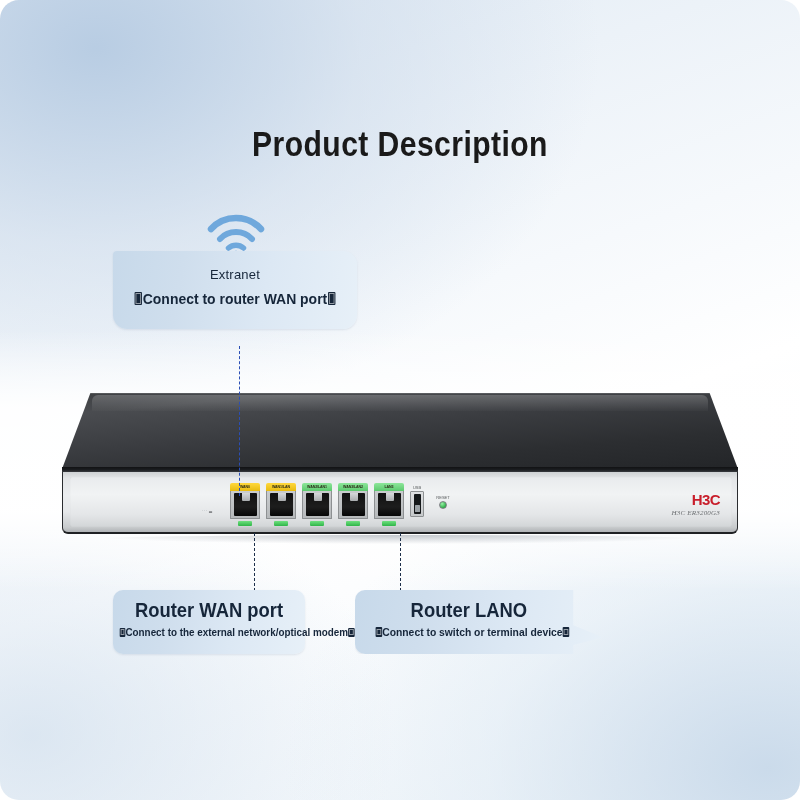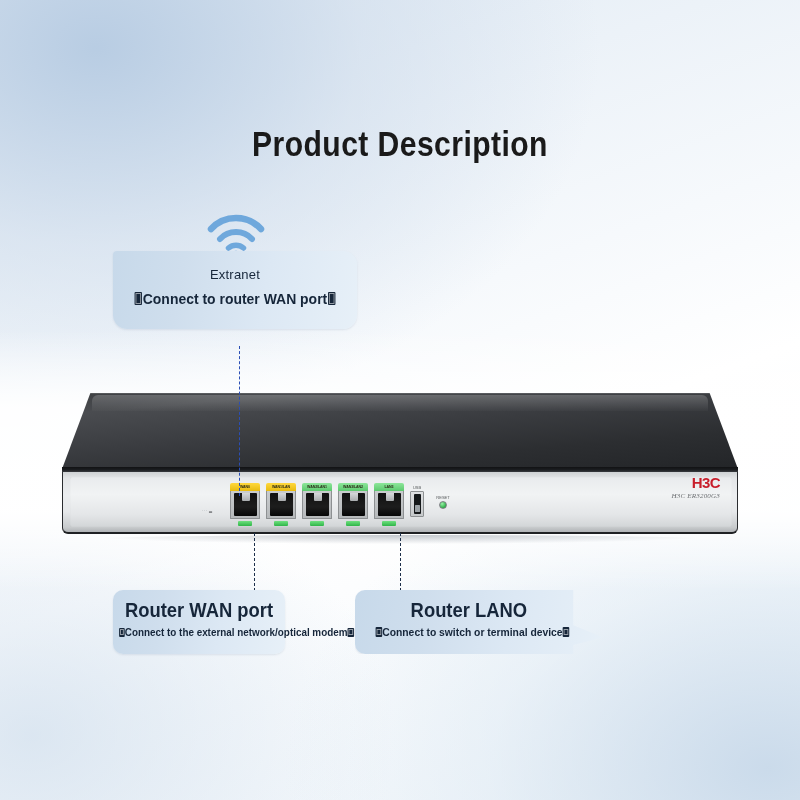--- a/index.html
+++ b/index.html
@@ -17,20 +17,21 @@
   #stage {
     position: relative;
     width: 800px;
     height: 800px;
     background:
       radial-gradient(ellipse 700px 520px at 12% 6%, rgba(182,203,226,0.95) 0%, rgba(205,219,235,0.55) 38%, rgba(255,255,255,0.0) 72%),
       radial-gradient(ellipse 620px 420px at 96% 96%, rgba(196,214,232,0.85) 0%, rgba(218,231,242,0.45) 45%, rgba(255,255,255,0.0) 78%),
       radial-gradient(ellipse 520px 380px at 4% 92%, rgba(206,221,236,0.7) 0%, rgba(255,255,255,0.0) 70%),
       linear-gradient(160deg, #dfe9f3 0%, #f6f9fc 42%, #ffffff 58%, #eef4f9 100%);
     overflow: hidden;
+    border-radius: 19px;
   }
 
   
   #stage:after {
     content: "";
     position: absolute;
     left: 0; top: 330px;
     width: 800px; height: 260px;
     background: linear-gradient(180deg, rgba(255,255,255,0) 0%, rgba(255,255,255,0.92) 30%, rgba(255,255,255,0.96) 70%, rgba(255,255,255,0) 100%);
     pointer-events: none;
@@ -105,21 +106,21 @@
   }
   #callout-extranet .c-line2 {
     font-size: 15px;
     transform: scaleX(0.93);
   }
 
   
   #callout-wan {
     left: 113px;
     top: 590px;
-    width: 172px;
+    width: 192px;
     height: 64px;
     border-radius: 10px 10px 10px 10px;
     padding-top: 9px;
   }
   #callout-wan .c-line1 {
     font-size: 20px;
     letter-spacing: 0px;
     transform: scaleX(0.92);
     margin-bottom: 4px;
   }
@@ -410,20 +411,21 @@
     top: 82px;
     text-align: right;
   }
   .brand-logo {
     font-family: "Liberation Sans Narrow", "Liberation Sans", sans-serif;
     font-size: 15px;
     font-weight: bold;
     color: #c81e2b;
     letter-spacing: -0.6px;
     line-height: 15px;
+    margin-top: 17px;
   }
   .brand-model {
     font-family: "Liberation Serif", serif;
     font-style: italic;
     font-size: 7px;
     color: #6b6e71;
     letter-spacing: 0.2px;
     margin-top: 2px;
     text-align: right;
   }

